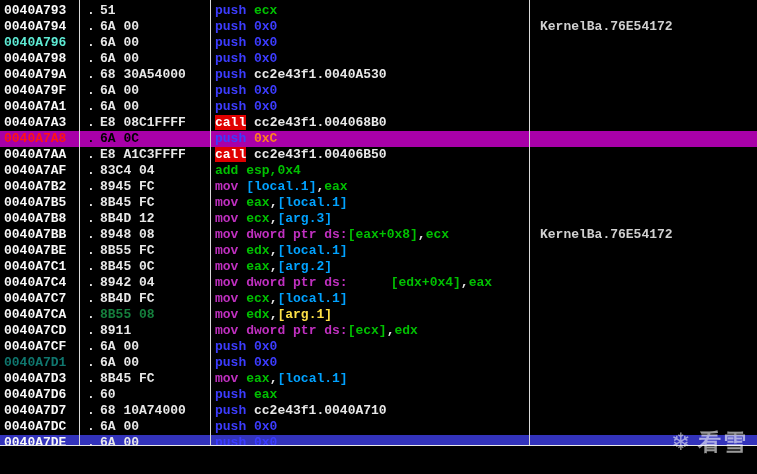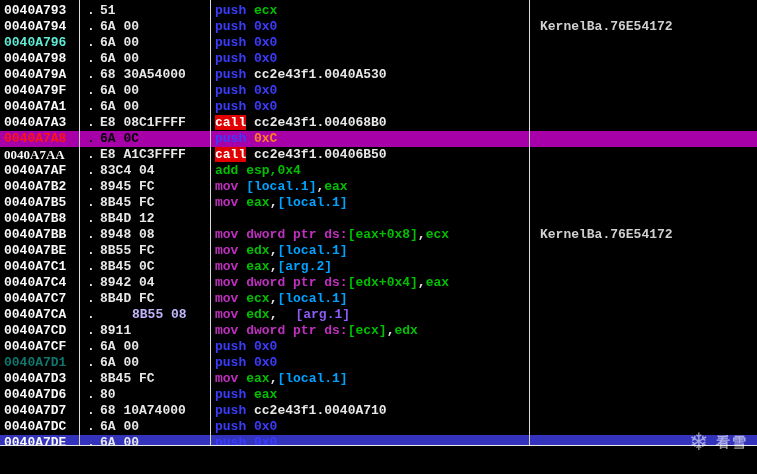--- a/index.html
+++ b/index.html
@@ -24,21 +24,21 @@
   .sep-1{left:79px;}
   .sep-2{left:210px;}
   .sep-3{left:529px;}
   .watermark{
     position:absolute;right:9px;bottom:20px;z-index:10;
     display:flex;align-items:center;gap:7px;
     color:rgba(255,255,255,0.55);
     font-family:"DejaVu Sans","Liberation Sans",sans-serif;
   }
   .wm-icon{font-size:24px;line-height:24px;}
-  .wm-text{font-size:14px;font-weight:bold;letter-spacing:2px;color:rgba(255,255,255,0.6);}
+  .wm-text{font-size:23px;font-weight:bold;letter-spacing:2px;color:rgba(255,255,255,0.6);}
 </style>
 </head>
 <body>
 
 <div class="screen">
   <div class="disasm">
     <div class="rows">
         <div class="row">
           <span class="cell c-addr" style="color: rgb(248, 248, 248);">0040A793</span>
           <span class="cell c-dot" style="color: rgb(232, 232, 232);">.</span>
@@ -88,21 +88,21 @@
           <span class="cell c-bytes" style="color: rgb(232, 232, 232);">E8 08C1FFFF</span>
           <span class="cell c-ins"><span class="ins-token" style="color: rgb(255, 255, 255); background: rgb(224, 0, 0);">call</span><span class="ins-token" style="color: rgb(232, 232, 232);"> </span><span class="ins-token" style="color: rgb(232, 232, 232);">cc2e43f1.004068B0</span></span>
         </div>
         <div class="row" style="background: rgb(168, 0, 168); text-decoration: underline;">
           <span class="cell c-addr" style="color: rgb(255, 20, 20);">0040A7A8</span>
           <span class="cell c-dot" style="color: rgb(0, 0, 0);">.</span>
           <span class="cell c-bytes" style="color: rgb(0, 0, 0);">6A 0C</span>
           <span class="cell c-ins"><span class="ins-token" style="color: rgb(60, 60, 255);">push </span><span class="ins-token" style="color: rgb(255, 128, 32);">0xC</span></span>
         </div>
         <div class="row">
-          <span class="cell c-addr" style="color: rgb(248, 248, 248); font-family: Liberation Serif, serif;">0040A7AA</span>
+          <span class="cell c-addr" style="color: rgb(248, 248, 248);">0040A7AA</span>
           <span class="cell c-dot" style="color: rgb(232, 232, 232);">.</span>
           <span class="cell c-bytes" style="color: rgb(232, 232, 232);">E8 A1C3FFFF</span>
           <span class="cell c-ins"><span class="ins-token" style="color: rgb(255, 255, 255); background: rgb(224, 0, 0);">call</span><span class="ins-token" style="color: rgb(232, 232, 232);"> </span><span class="ins-token" style="color: rgb(232, 232, 232);">cc2e43f1.00406B50</span></span>
         </div>
         <div class="row">
           <span class="cell c-addr" style="color: rgb(248, 248, 248);">0040A7AF</span>
           <span class="cell c-dot" style="color: rgb(232, 232, 232);">.</span>
           <span class="cell c-bytes" style="color: rgb(232, 232, 232);">83C4 04</span>
           <span class="cell c-ins"><span class="ins-token" style="color: rgb(0, 192, 0); margin-top: 8px;">add </span><span class="ins-token" style="color: rgb(0, 192, 0);">esp,0x4</span></span>
         </div>
@@ -115,20 +115,21 @@
         <div class="row">
           <span class="cell c-addr" style="color: rgb(248, 248, 248);">0040A7B5</span>
           <span class="cell c-dot" style="color: rgb(232, 232, 232);">.</span>
           <span class="cell c-bytes" style="color: rgb(232, 232, 232);">8B45 FC</span>
           <span class="cell c-ins"><span class="ins-token" style="color: rgb(192, 48, 192);">mov </span><span class="ins-token" style="color: rgb(0, 192, 0);">eax</span><span class="ins-token" style="color: rgb(232, 232, 232);">,</span><span class="ins-token" style="color: rgb(0, 162, 255);">[local.1]</span></span>
         </div>
         <div class="row">
           <span class="cell c-addr" style="color: rgb(248, 248, 248);">0040A7B8</span>
           <span class="cell c-dot" style="color: rgb(232, 232, 232);">.</span>
           <span class="cell c-bytes" style="color: rgb(232, 232, 232);">8B4D 12</span>
+          <span class="cell c-ins"><span class="ins-token" style="color: rgb(192, 48, 192);">mov </span><span class="ins-token" style="color: rgb(0, 192, 0);">ecx</span><span class="ins-token" style="color: rgb(232, 232, 232);">,</span><span class="ins-token" style="color: rgb(0, 162, 255);">[arg.3]</span></span>
         </div>
         <div class="row">
           <span class="cell c-addr" style="color: rgb(248, 248, 248);">0040A7BB</span>
           <span class="cell c-dot" style="color: rgb(232, 232, 232);">.</span>
           <span class="cell c-bytes" style="color: rgb(232, 232, 232);">8948 08</span>
           <span class="cell c-ins"><span class="ins-token" style="color: rgb(192, 48, 192);">mov </span><span class="ins-token" style="color: rgb(192, 48, 192);">dword ptr ds:</span><span class="ins-token" style="color: rgb(0, 192, 0);">[eax+0x8]</span><span class="ins-token" style="color: rgb(232, 232, 232);">,</span><span class="ins-token" style="color: rgb(0, 192, 0);">ecx</span></span>
           <span class="cell c-cmt" style="color: rgb(208, 208, 208);">KernelBa.76E54172</span>
         </div>
         <div class="row">
           <span class="cell c-addr" style="color: rgb(248, 248, 248);">0040A7BE</span>
@@ -139,33 +140,33 @@
         <div class="row">
           <span class="cell c-addr" style="color: rgb(248, 248, 248);">0040A7C1</span>
           <span class="cell c-dot" style="color: rgb(232, 232, 232);">.</span>
           <span class="cell c-bytes" style="color: rgb(232, 232, 232);">8B45 0C</span>
           <span class="cell c-ins"><span class="ins-token" style="color: rgb(192, 48, 192);">mov </span><span class="ins-token" style="color: rgb(0, 192, 0);">eax</span><span class="ins-token" style="color: rgb(232, 232, 232);">,</span><span class="ins-token" style="color: rgb(0, 162, 255);">[arg.2]</span></span>
         </div>
         <div class="row">
           <span class="cell c-addr" style="color: rgb(248, 248, 248);">0040A7C4</span>
           <span class="cell c-dot" style="color: rgb(232, 232, 232);">.</span>
           <span class="cell c-bytes" style="color: rgb(232, 232, 232);">8942 04</span>
-          <span class="cell c-ins"><span class="ins-token" style="color: rgb(192, 48, 192);">mov </span><span class="ins-token" style="color: rgb(192, 48, 192);">dword ptr ds:</span><span class="ins-token" style="color: rgb(0, 192, 0);">[edx+0x4]</span><span class="ins-token" style="color: rgb(232, 232, 232);">,</span><span class="ins-token" style="color: rgb(0, 192, 0);">eax</span></span>
+          <span class="cell c-ins"><span class="ins-token" style="color: rgb(192, 48, 192);">mov </span><span class="ins-token" style="color: rgb(192, 48, 192);">dword ptr ds:</span><span class="ins-token" style="color: rgb(0, 192, 0); margin-left: 43px;">[edx+0x4]</span><span class="ins-token" style="color: rgb(232, 232, 232);">,</span><span class="ins-token" style="color: rgb(0, 192, 0);">eax</span></span>
         </div>
         <div class="row">
           <span class="cell c-addr" style="color: rgb(248, 248, 248);">0040A7C7</span>
           <span class="cell c-dot" style="color: rgb(232, 232, 232);">.</span>
           <span class="cell c-bytes" style="color: rgb(232, 232, 232);">8B4D FC</span>
           <span class="cell c-ins"><span class="ins-token" style="color: rgb(192, 48, 192);">mov </span><span class="ins-token" style="color: rgb(0, 192, 0);">ecx</span><span class="ins-token" style="color: rgb(232, 232, 232);">,</span><span class="ins-token" style="color: rgb(0, 162, 255);">[local.1]</span></span>
         </div>
         <div class="row">
           <span class="cell c-addr" style="color: rgb(248, 248, 248); text-align: right;">0040A7CA</span>
           <span class="cell c-dot" style="color: rgb(232, 232, 232);">.</span>
-          <span class="cell c-bytes" style="color: #c4b5fd; margin-left: 32px;">8B55 08</span>
-          <span class="cell c-ins"><span class="ins-token" style="color: rgb(192, 48, 192);">mov </span><span class="ins-token" style="color: rgb(0, 192, 0);">edx</span><span class="ins-token" style="color: rgb(232, 232, 232);">,</span><span class="ins-token" style="color: #8b5cf6; margin-left: 18px;">[arg.1]</span></span>
+          <span class="cell c-bytes" style="color: #15803d;">8B55 08</span>
+          <span class="cell c-ins"><span class="ins-token" style="color: rgb(192, 48, 192);">mov </span><span class="ins-token" style="color: rgb(0, 192, 0);">edx</span><span class="ins-token" style="color: rgb(232, 232, 232);">,</span><span class="ins-token" style="color: #fde047;">[arg.1]</span></span>
         </div>
         <div class="row">
           <span class="cell c-addr" style="color: rgb(248, 248, 248);">0040A7CD</span>
           <span class="cell c-dot" style="color: rgb(232, 232, 232);">.</span>
           <span class="cell c-bytes" style="color: rgb(232, 232, 232);">8911</span>
           <span class="cell c-ins"><span class="ins-token" style="color: rgb(192, 48, 192);">mov </span><span class="ins-token" style="color: rgb(192, 48, 192);">dword ptr ds:</span><span class="ins-token" style="color: rgb(0, 192, 0);">[ecx]</span><span class="ins-token" style="color: rgb(232, 232, 232);">,</span><span class="ins-token" style="color: rgb(0, 192, 0);">edx</span></span>
         </div>
         <div class="row">
           <span class="cell c-addr" style="color: rgb(248, 248, 248);">0040A7CF</span>
           <span class="cell c-dot" style="color: rgb(232, 232, 232);">.</span>
@@ -180,21 +181,21 @@
         </div>
         <div class="row">
           <span class="cell c-addr" style="color: rgb(248, 248, 248);">0040A7D3</span>
           <span class="cell c-dot" style="color: rgb(232, 232, 232);">.</span>
           <span class="cell c-bytes" style="color: rgb(232, 232, 232);">8B45 FC</span>
           <span class="cell c-ins"><span class="ins-token" style="color: rgb(192, 48, 192);">mov </span><span class="ins-token" style="color: rgb(0, 192, 0);">eax</span><span class="ins-token" style="color: rgb(232, 232, 232);">,</span><span class="ins-token" style="color: rgb(0, 162, 255);">[local.1]</span></span>
         </div>
         <div class="row">
           <span class="cell c-addr" style="color: rgb(248, 248, 248);">0040A7D6</span>
           <span class="cell c-dot" style="color: rgb(232, 232, 232);">.</span>
-          <span class="cell c-bytes" style="color: rgb(232, 232, 232);">80</span>
+          <span class="cell c-bytes" style="color: rgb(232, 232, 232);">60</span>
           <span class="cell c-ins"><span class="ins-token" style="color: rgb(60, 60, 255);">push </span><span class="ins-token" style="color: rgb(0, 192, 0);">eax</span></span>
         </div>
         <div class="row">
           <span class="cell c-addr" style="color: rgb(248, 248, 248);">0040A7D7</span>
           <span class="cell c-dot" style="color: rgb(232, 232, 232);">.</span>
           <span class="cell c-bytes" style="color: rgb(232, 232, 232);">68 10A74000</span>
           <span class="cell c-ins"><span class="ins-token" style="color: rgb(60, 60, 255);">push </span><span class="ins-token" style="color: rgb(232, 232, 232);">cc2e43f1.0040A710</span></span>
         </div>
         <div class="row">
           <span class="cell c-addr" style="color: rgb(248, 248, 248);">0040A7DC</span>

